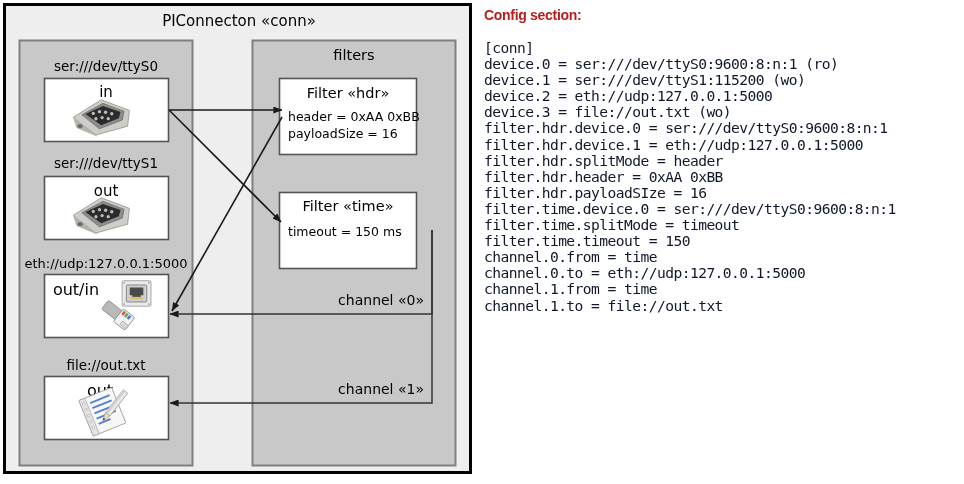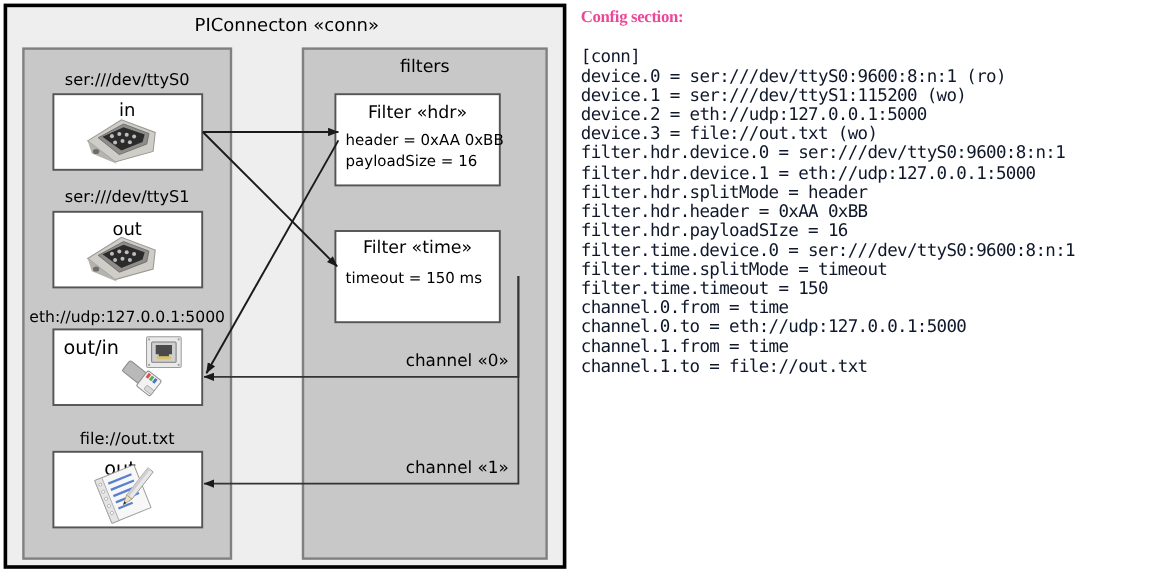--- a/index.html
+++ b/index.html
@@ -33,24 +33,24 @@
     position: absolute;
     left: 482px;
     top: 0;
     width: 482px;
     height: 484px;
   }
   #config-title {
     position: absolute;
     left: 2px;
     top: 7px;
-    font-family: Liberation Serif, serif;
+    font-family: Liberation Sans, sans-serif;
     font-weight: bold;
     font-size: 14px;
-    color: #ec4899;
+    color: #b91c1c;
     letter-spacing: -0.3px;
     white-space: nowrap;
   }
   #config-lines {
     position: absolute;
     left: 2px;
     top: 40px;
     font-family: "DejaVu Sans Mono", monospace;
     font-size: 14.6px;
     line-height: 16.1px;

